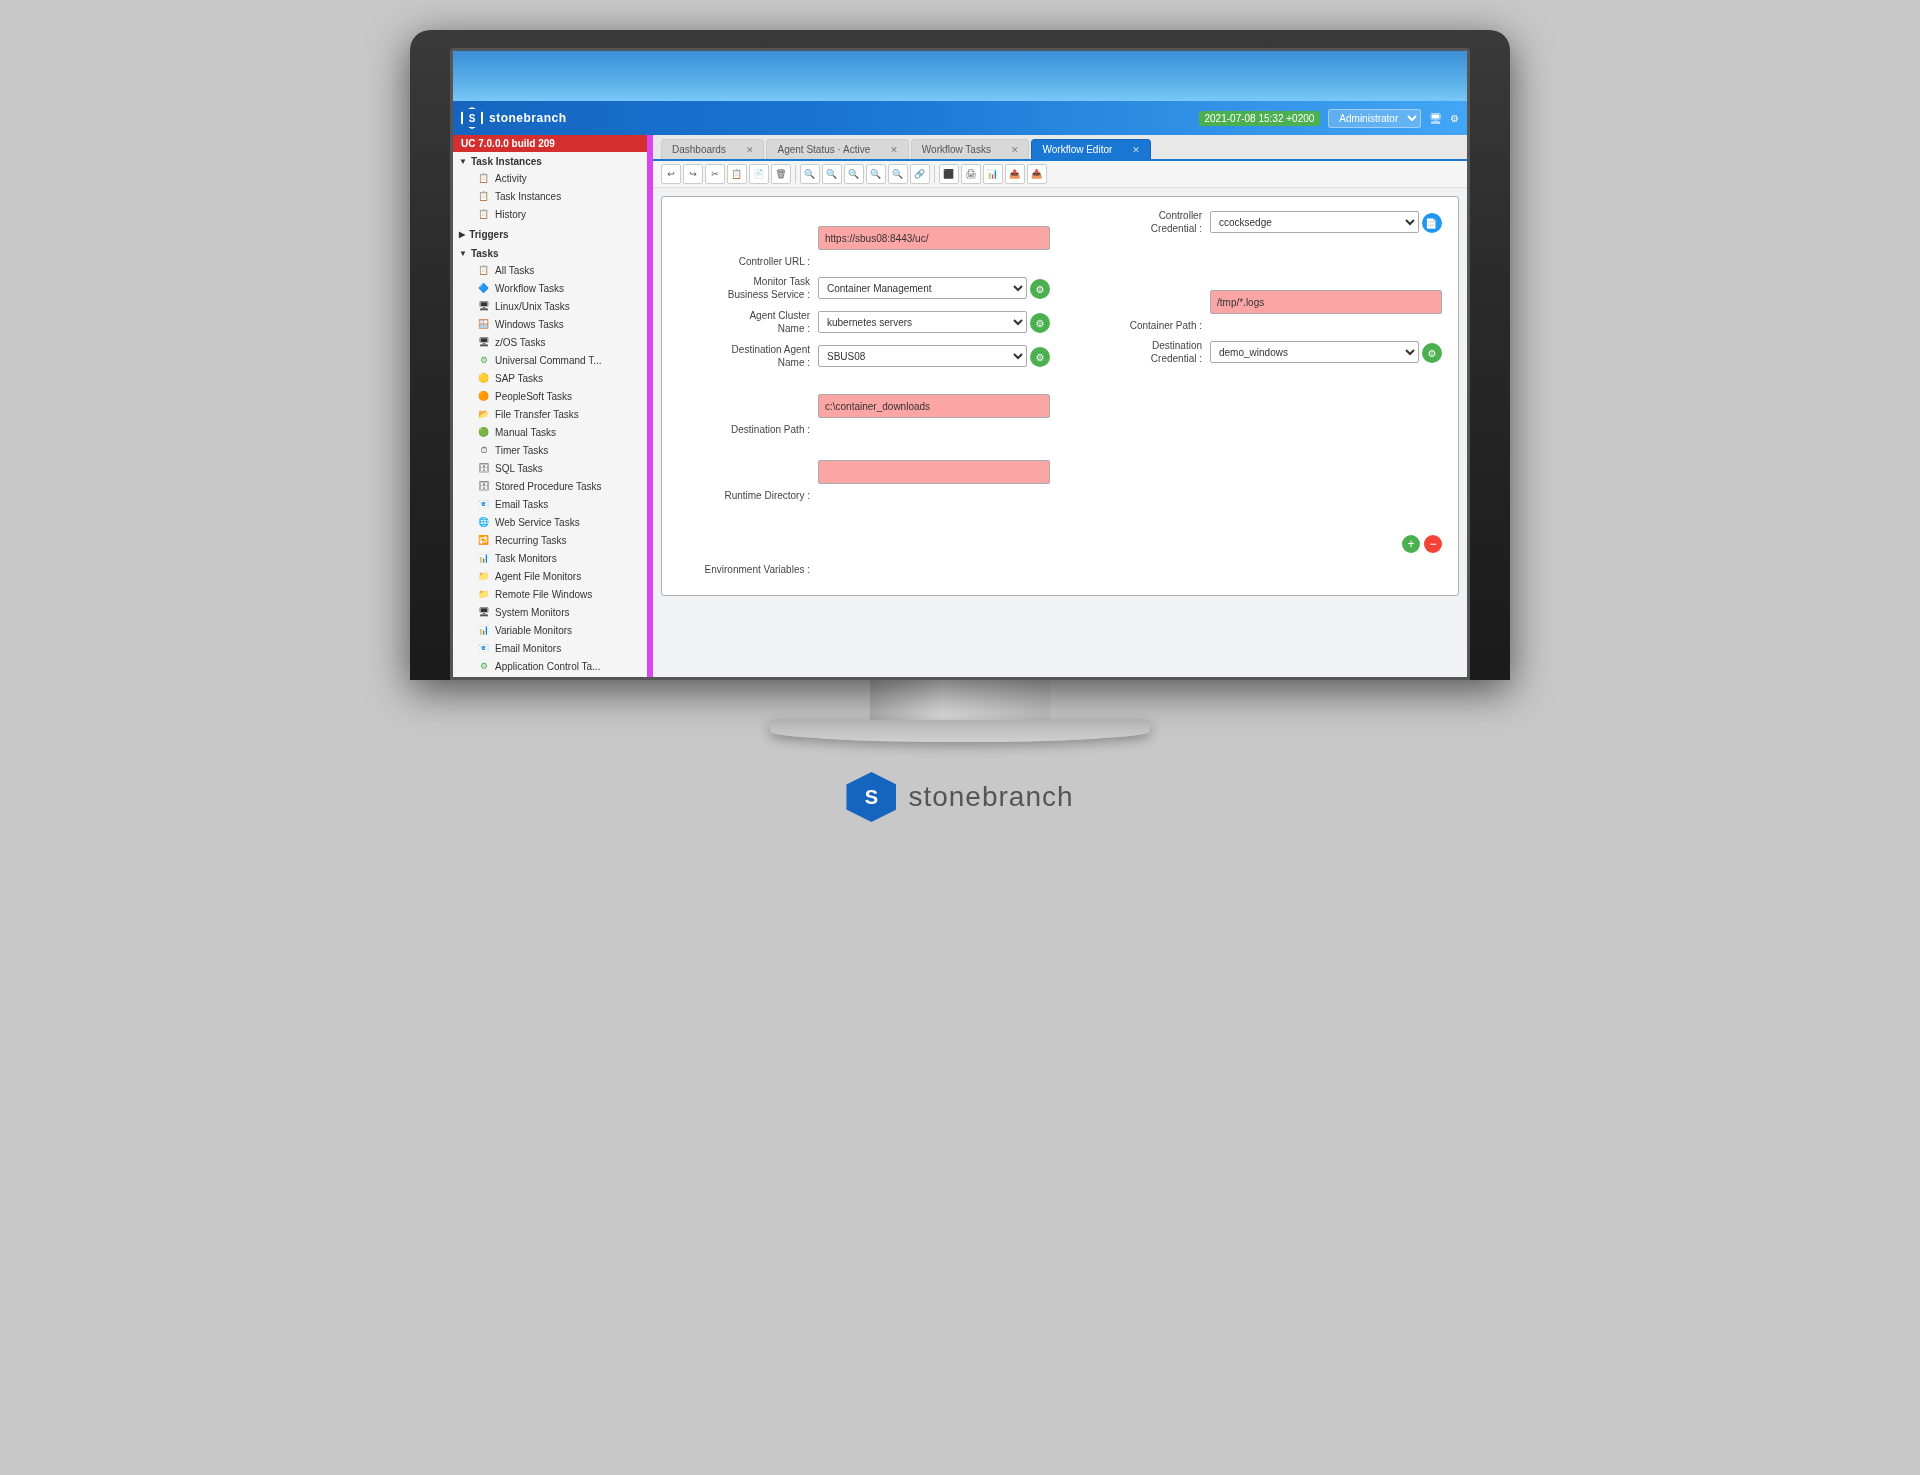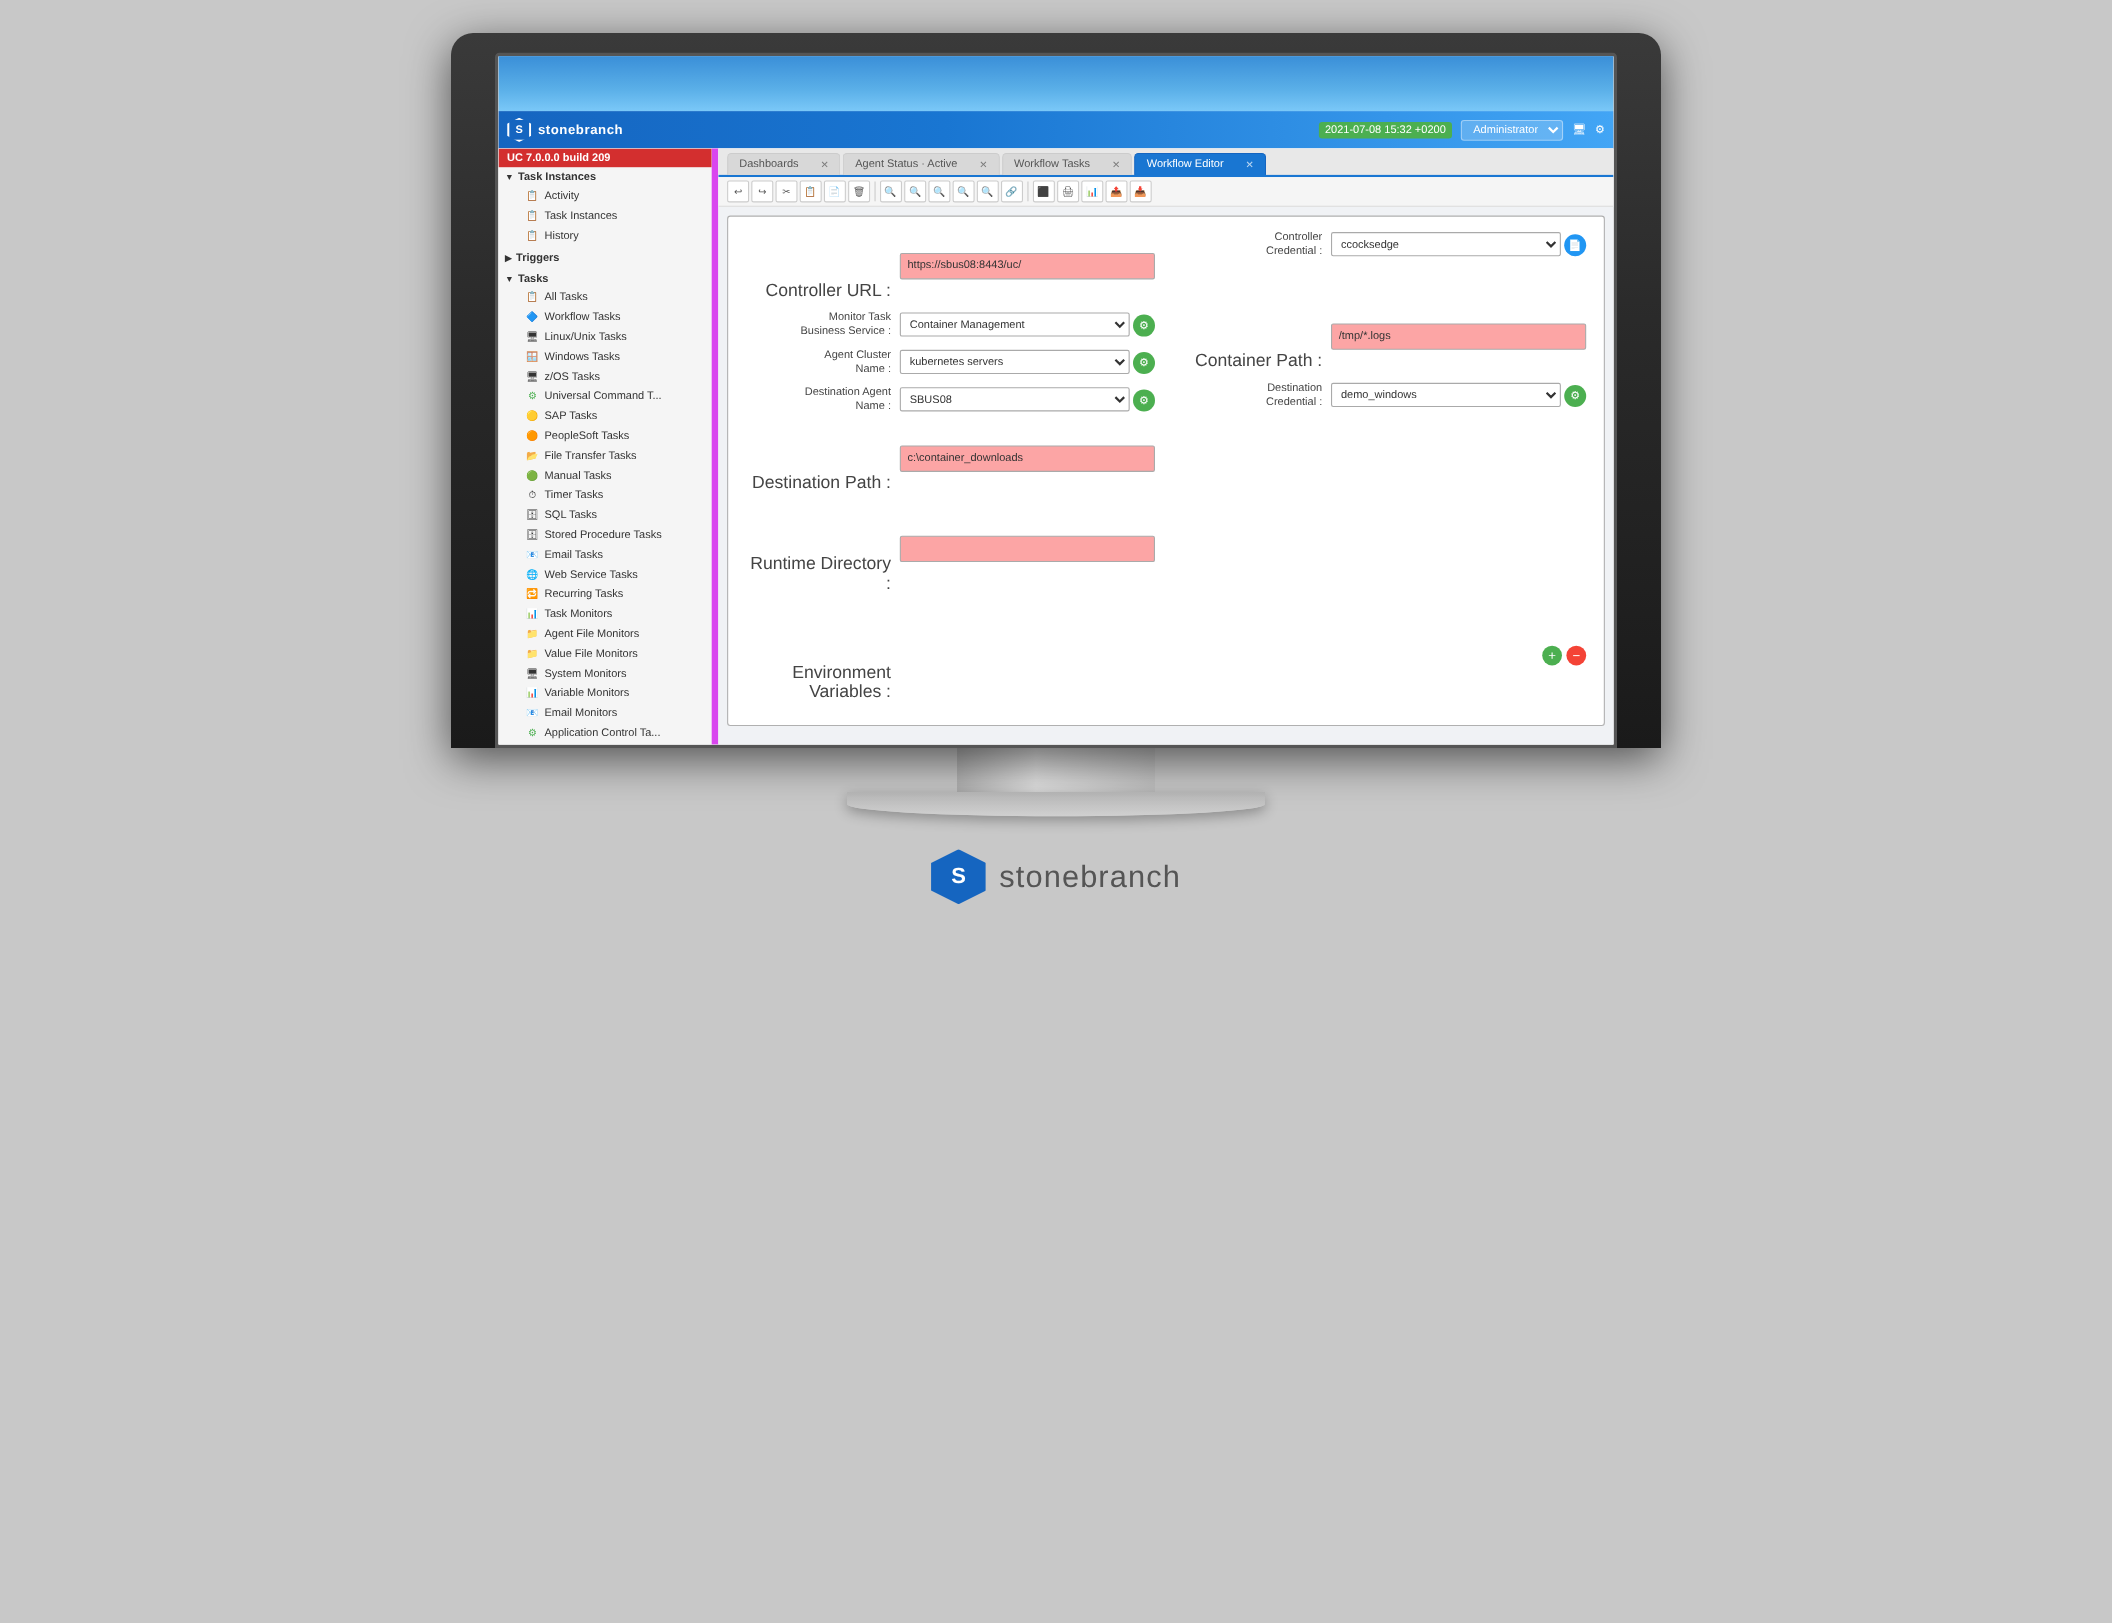--- a/index.html
+++ b/index.html
@@ -276,21 +276,21 @@
 
     .form-row {
       display: flex;
       align-items: center;
       margin-bottom: 8px;
     }
 
     .form-label {
       text-align: right;
       padding-right: 8px;
-      font-size: 16px;
+      font-size: 10px;
       color: #444;
       flex-shrink: 0;
       margin-top: 47px;
     }
 
     .form-input {
       flex: 1;
       height: 24px;
       border: 1px solid #aaa;
       border-radius: 2px;
@@ -608,21 +608,21 @@
                 <div class="sidebar-item">
                   <span class="icon">📊</span>
                   <span>Task Monitors</span>
                 </div>
                 <div class="sidebar-item">
                   <span class="icon">📁</span>
                   <span>Agent File Monitors</span>
                 </div>
                 <div class="sidebar-item">
                   <span class="icon">📁</span>
-                  <span>Value File Monitors</span>
+                  <span>Remote File Windows</span>
                 </div>
                 <div class="sidebar-item">
                   <span class="icon">🖥</span>
                   <span>System Monitors</span>
                 </div>
                 <div class="sidebar-item">
                   <span class="icon icon-blue">📊</span>
                   <span>Variable Monitors</span>
                 </div>
                 <div class="sidebar-item">

